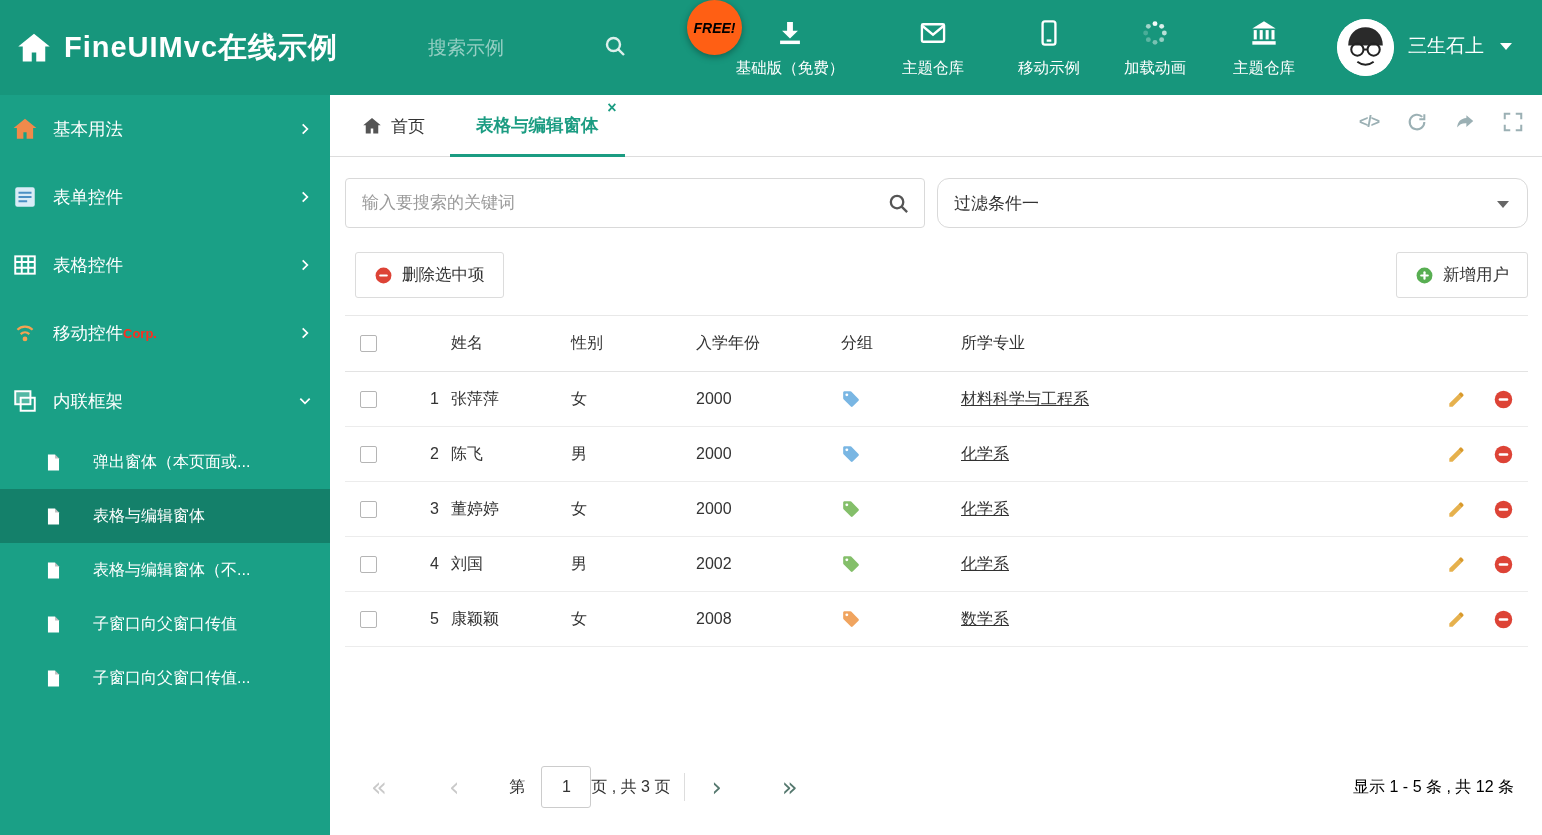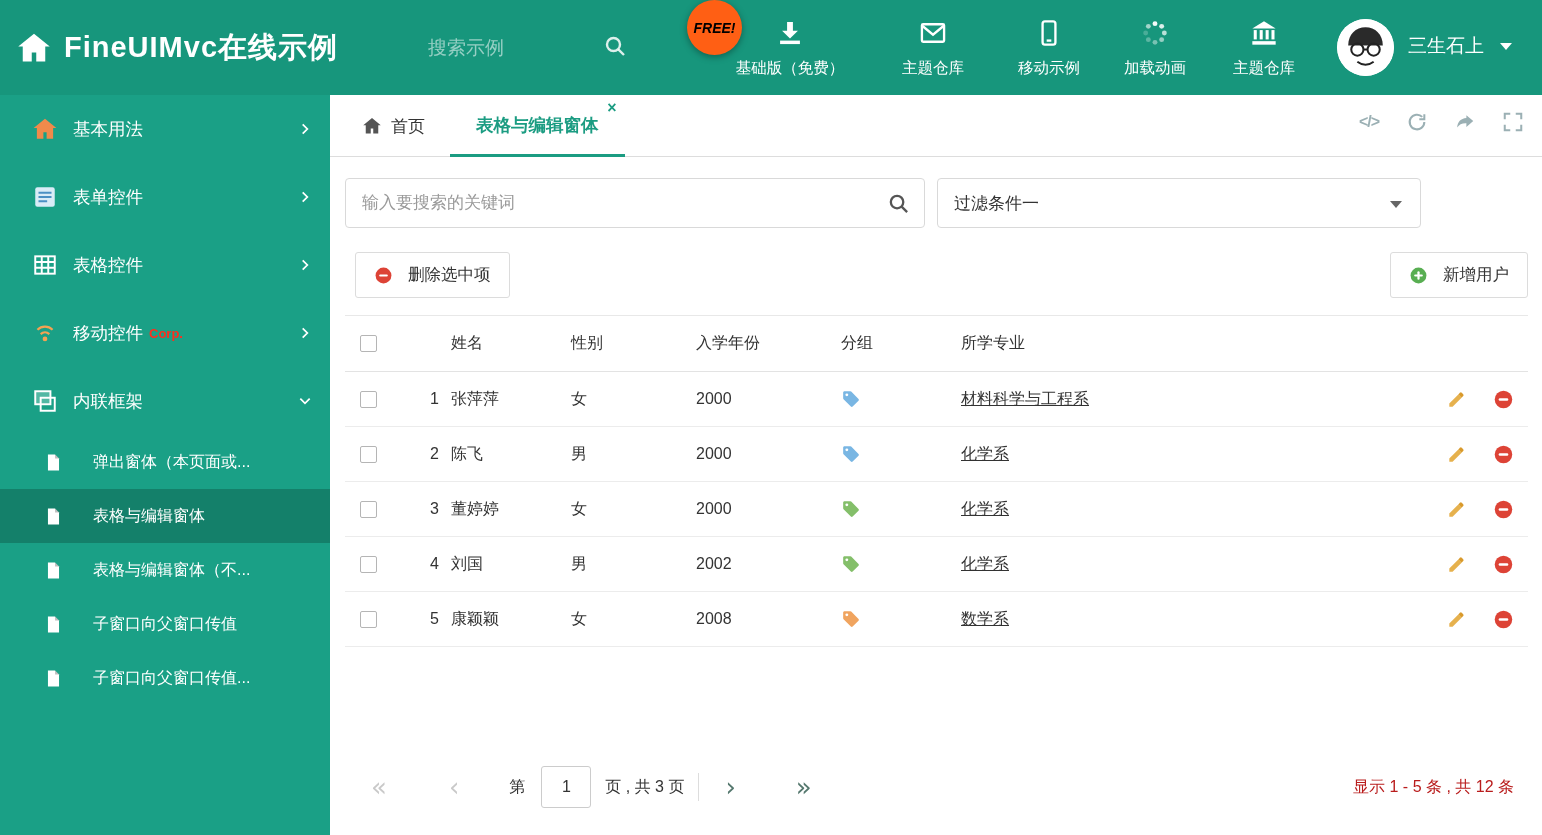--- a/index.html
+++ b/index.html
@@ -17,24 +17,24 @@
   .free-badge{position:absolute;left:687px;top:0;width:55px;height:55px;border-radius:50%;background:#ff5f14;box-shadow:0 2px 7px rgba(0,0,0,.35);display:flex;align-items:center;justify-content:center;font-size:14px;font-weight:bold;font-style:italic;color:#000000;z-index:3}
   .hnav-item{position:absolute;top:19px;width:140px;text-align:center;cursor:pointer}
   .hnav-item .hicon{display:inline-block;width:28px;height:28px;color:#fff}
   .hnav-item .hlabel{display:block;margin-top:7px;font-size:15.5px;color:#fff;white-space:nowrap}
   .avatar{position:absolute;left:1337px;top:19px;width:57px;height:57px;border-radius:50%;overflow:hidden;background:#fff}
   .user-name{position:absolute;left:1408px;top:33px;font-size:19px;color:#fff}
   .user-caret{position:absolute;left:1500px;top:43px;width:0;height:0;border-left:6px solid transparent;border-right:6px solid transparent;border-top:7px solid #fff}
 
   
   .sidebar{position:absolute;top:95px;left:0;width:330px;height:740px;background:#1aa086;overflow:hidden}
-  .side-item{position:relative;height:68px;display:flex;align-items:center;padding-left:32px;color:#fff;cursor:pointer}
+  .side-item{position:relative;height:68px;display:flex;align-items:center;padding-left:12px;color:#fff;cursor:pointer}
   .side-item .sicon{width:26px;height:26px;flex:0 0 26px}
   .side-item .slabel{margin-left:15px;font-size:17.5px;white-space:nowrap}
-  .side-item .sbadge{margin-left:6px;font-size:13px;color:#ff2d1e;font-weight:bold}
+  .side-item .sbadge{margin-left:0;font-size:13px;color:#ff2d1e;font-weight:bold}
   .side-item .chev{position:absolute;right:18px;width:14px;height:14px;color:#fff}
   .side-sub{position:relative;height:54px;display:flex;align-items:center;padding-left:44px;color:#fff;cursor:pointer}
   .side-sub .ficon{width:19px;height:19px;flex:0 0 19px}
   .side-sub .slabel{margin-left:30px;font-size:16px;white-space:nowrap}
   .side-sub.selected{background:#14806a}
 
   
   .main{position:absolute;top:95px;left:330px;width:1212px;height:740px;background:#fff}
   .tabbar{position:relative;height:62px;border-bottom:1px solid #ddd}
   .tab{position:absolute;top:0;height:62px;display:flex;align-items:center;gap:9px;font-size:17px;color:#333;cursor:pointer}
@@ -44,25 +44,25 @@
   .tab-close{position:absolute;top:5px;right:8px;font-size:16px;font-weight:bold;color:#1b9c82;cursor:pointer;line-height:1}
   .tab-tools{position:absolute;right:18px;top:16px;display:flex;align-items:center;gap:26px;color:#9bb0b4}
   .tab-tools .titem{width:22px;height:22px;cursor:pointer;display:flex;align-items:center;justify-content:center}
   .code-glyph{font-size:16px;font-weight:bold;letter-spacing:-1px;white-space:nowrap}
 
   .filter-row{position:absolute;top:83px;left:15px;width:1183px;height:50px}
   .f-search{position:absolute;left:0;top:0;width:580px;height:50px;border:1px solid #d9d9d9;border-radius:4px}
   .f-search input{width:100%;height:100%;border:none;outline:none;background:transparent;padding:0 50px 0 16px;font-size:17px;color:#333;font-family:Liberation Serif, serif}
   .f-search input::placeholder{color:#9a9a9a}
   .f-search .mag{position:absolute;right:14px;top:13px;width:23px;height:23px;color:#555;cursor:pointer}
-  .f-select{position:absolute;left:592px;top:0;width:484px;height:50px;border:1px solid #d9d9d9;border-radius:4px;display:flex;align-items:center;padding-left:16px;font-size:17px;color:#333;cursor:pointer}
+  .f-select{position:absolute;left:592px;top:0;width:591px;height:50px;border:1px solid #d9d9d9;border-radius:12px;display:flex;align-items:center;padding-left:16px;font-size:17px;color:#333;cursor:pointer}
   .f-select .caret{position:absolute;right:18px;top:22px;width:0;height:0;border-left:6px solid transparent;border-right:6px solid transparent;border-top:7px solid #666}
 
   .toolbar{position:absolute;top:157px;left:15px;width:1183px;height:46px}
-  .btn{display:flex;align-items:center;gap:15px;height:46px;padding:0 18px;border:1px solid #dcdcdc;border-radius:3px;background:#fff;font-size:16.5px;color:#333;cursor:pointer}
+  .btn{display:flex;align-items:center;gap:9px;height:46px;padding:0 18px;border:1px solid #dcdcdc;border-radius:3px;background:#fff;font-size:16.5px;color:#333;cursor:pointer}
   .btn .bicon{width:19px;height:19px}
   .btn-delete{position:absolute;left:10px;top:0}
   .btn-add{position:absolute;right:0;top:0}
 
   .grid{position:absolute;top:220px;left:15px;width:1183px}
   .thead{display:flex;align-items:center;height:57px;border-top:1px solid #e8e8e8;border-bottom:1px solid #e3e3e3;font-size:16px;color:#333}
   .trow{display:flex;align-items:center;height:55px;border-bottom:1px solid #ececec;font-size:16px;color:#333}
   .c{flex:0 0 auto;display:flex;align-items:center}
   .c-check{width:58px;padding-left:15px}
   .c-num{width:48px;justify-content:flex-end;padding-right:12px}
@@ -81,25 +81,25 @@
   .icon-btn{width:21px;height:21px;display:inline-block;cursor:pointer}
 
   .pager{position:absolute;top:667px;left:15px;width:1183px;height:50px;display:flex;align-items:center}
   .pg-arrow{font-size:26px;line-height:1;cursor:pointer;font-family:"DejaVu Sans",sans-serif}
   .pg-disabled{color:#c9c9c9}
   .pg-enabled{color:#55786e}
   .pg-first{margin-left:26px}
   .pg-prev{margin-left:62px}
   .pg-label{margin-left:50px;font-size:16px;color:#333}
   .pg-input{margin-left:16px;width:50px;height:42px;border:1px solid #ccc;border-radius:3px;text-align:center;font-size:16px;color:#333;outline:none;font-family:"Liberation Sans",sans-serif}
-  .pg-suffix{margin-left:14px;font-size:16px;color:#333}
+  .pg-suffix{font-size:16px;color:#333}
   .pg-div{margin-left:14px;width:1px;height:28px;background:#ddd}
   .pg-next{margin-left:26px}
   .pg-last{margin-left:60px}
-  .pg-summary{position:absolute;right:14px;font-size:16px;color:#b91c1c}
+  .pg-summary{position:absolute;right:14px;font-size:16px;color:#000000}
 
   svg{display:block;width:100%;height:100%}
 </style>
 </head>
 <body>
 
 <div class="header">
   <span class="brand-home">
     <svg viewBox="0 0 24 24" fill="currentColor">
         <path d="M12 2.5L1.5 11h3v10h6v-6h3v6h6V11h3L12 2.5z"></path>

